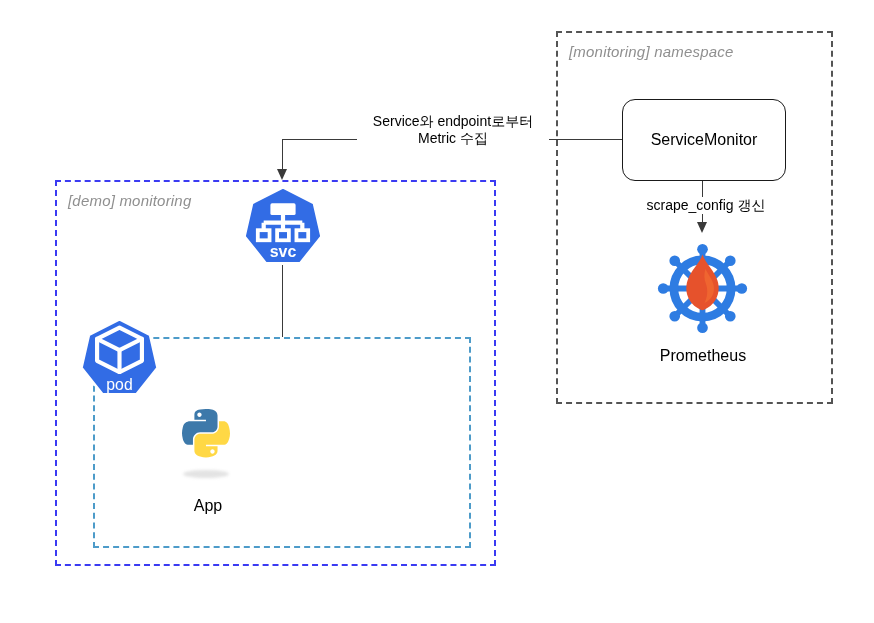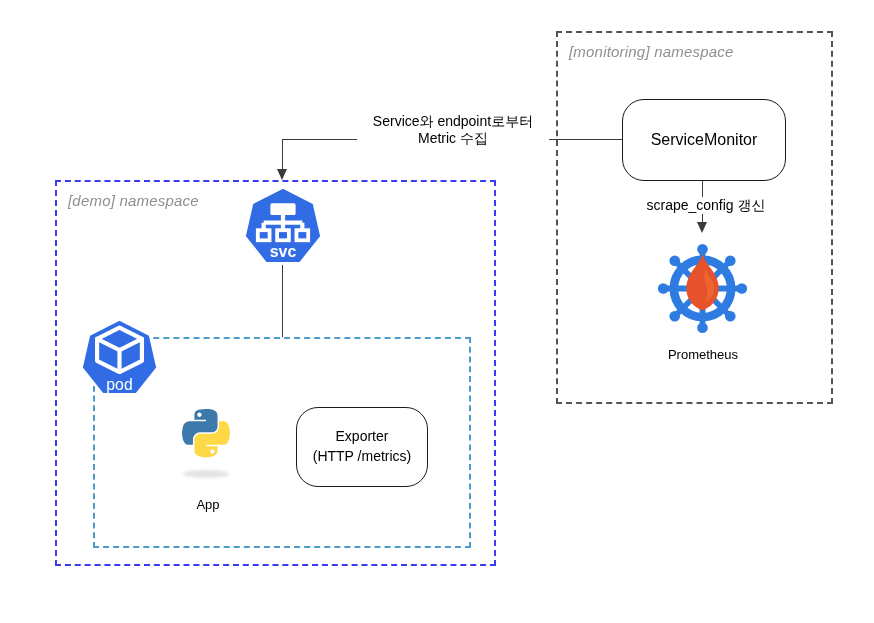--- a/index.html
+++ b/index.html
@@ -10,21 +10,21 @@
   .ns-box{position:absolute;box-sizing:border-box;background:transparent;}
   .ns-box .ns-label{
     position:absolute;top:10px;left:11px;font-size:15px;color:var(--namespace-label);
     white-space:nowrap;letter-spacing:.2px;font-style:italic;
   }
   #monitoring-box{left:556px;top:31px;width:277px;height:373px;border:2px dashed var(--monitoring-border);}
   #demo-box{left:55px;top:180px;width:441px;height:386px;border:2px dashed var(--demo-border);}
   #pod-box{left:93px;top:337px;width:378px;height:211px;border:2px dashed var(--pod-border);}
 
   .node{
-    position:absolute;box-sizing:border-box;border:1.6px solid #1a1a1a;border-radius:22px;
+    position:absolute;box-sizing:border-box;border:1.6px solid #1a1a1a;border-radius:13px;
     background:#fff;display:flex;align-items:center;justify-content:center;
     text-align:center;z-index:3;
   }
   #service-monitor-node{left:622px;top:99px;width:164px;height:82px;font-size:16px;}
   #exporter-node{left:296px;top:407px;width:132px;height:80px;font-size:14px;line-height:1.4;}
 
   .hline,.vline{position:absolute;z-index:1;}
   .hline{border-top:1.6px solid var(--line);height:0;}
   .vline{border-left:1.6px solid var(--line);width:0;}
   #edge-metric-h{left:283px;top:139px;width:339px;}
@@ -47,21 +47,21 @@
   #metric-label{left:357px;top:113px;width:186px;}
   #scrape-label{left:627px;top:197px;width:152px;}
 
   .icon{position:absolute;z-index:5;}
   #svc-icon{left:241px;top:184px;}
   #pod-icon{left:78px;top:316px;}
   #prometheus-icon{left:654px;top:240px;}
   #python-icon{left:176px;top:407px;}
   #python-shadow{position:absolute;left:183px;top:470px;width:46px;height:8px;background:#e3e3e3;border-radius:50%;filter:blur(1.5px);z-index:2;}
 
-  .icon-caption{position:absolute;z-index:4;text-align:center;font-size:13px;color:#000;}
+  .icon-caption{position:absolute;z-index:4;text-align:center;font-size:16px;color:#000;}
   #app-label{left:176px;top:497px;width:64px;}
   #prometheus-label{left:640px;top:347px;width:126px;}
 
   
   .k8s-fill{fill:var(--k8s-blue);stroke:#fff;stroke-width:3;}
   .glyph-stroke{stroke:#fff;fill:none;}
   .glyph-fill{fill:#fff;}
   .svg-label{fill:#fff;font-family:"Liberation Sans",sans-serif;}
   .wheel{stroke:var(--wheel-blue);fill:none;}
   .wheel-knob{fill:var(--wheel-blue);}
@@ -72,21 +72,21 @@
 </head>
 <body>
 
 <div id="canvas">
 
   <div id="monitoring-box" class="ns-box">
     <div class="ns-label">[monitoring] namespace</div>
   </div>
 
   <div id="demo-box" class="ns-box">
-    <div class="ns-label">[demo] namespace</div>
+    <div class="ns-label">[demo] monitoring</div>
   </div>
 
   <div id="pod-box" class="ns-box"></div>
 
   <div id="edge-metric-h" class="hline"></div>
   <div id="edge-metric-v" class="vline"></div>
   <div id="arrow-metric" class="arrow-down"></div>
   <div id="edge-svc-pod" class="vline"></div>
   <div id="edge-sm-prom" class="vline"></div>
   <div id="arrow-scrape" class="arrow-down"></div>
@@ -94,26 +94,20 @@
   <div id="scrape-label" class="edge-label">scrape_config 갱신</div>
   <div id="metric-label" class="edge-label">
     <div>Service와 endpoint로부터</div>
     <div>Metric 수집</div>
   </div>
 
   <div id="service-monitor-node" class="node">
     <span>ServiceMonitor</span>
   </div>
 
-  <div id="exporter-node" class="node">
-    <span>
-      <span>Exporter</span><br>
-      <span>(HTTP /metrics)</span>
-    </span>
-  </div>
 
   <svg id="svc-icon" class="icon" width="84" height="84" viewBox="0 0 100 100">
     <polygon class="k8s-fill" points="50,4 86.7,22.7 95.8,62.5 70.4,94.3 29.6,94.3 4.2,62.5 13.3,22.7"></polygon>
     <rect class="glyph-fill" x="35" y="23" width="30" height="14" rx="2"></rect>
     <path class="glyph-stroke" stroke-width="5" d="M50,37 V46 M27,46 H73 M27,46 V55 M50,46 V55 M73,46 V55"></path>
     <rect class="glyph-stroke" stroke-width="4.5" x="20" y="55" width="14" height="12"></rect>
     <rect class="glyph-stroke" stroke-width="4.5" x="43" y="55" width="14" height="12"></rect>
     <rect class="glyph-stroke" stroke-width="4.5" x="66" y="55" width="14" height="12"></rect>
     <text class="svg-label" x="50" y="87" font-size="19" font-weight="bold" text-anchor="middle">svc</text>
   </svg>

